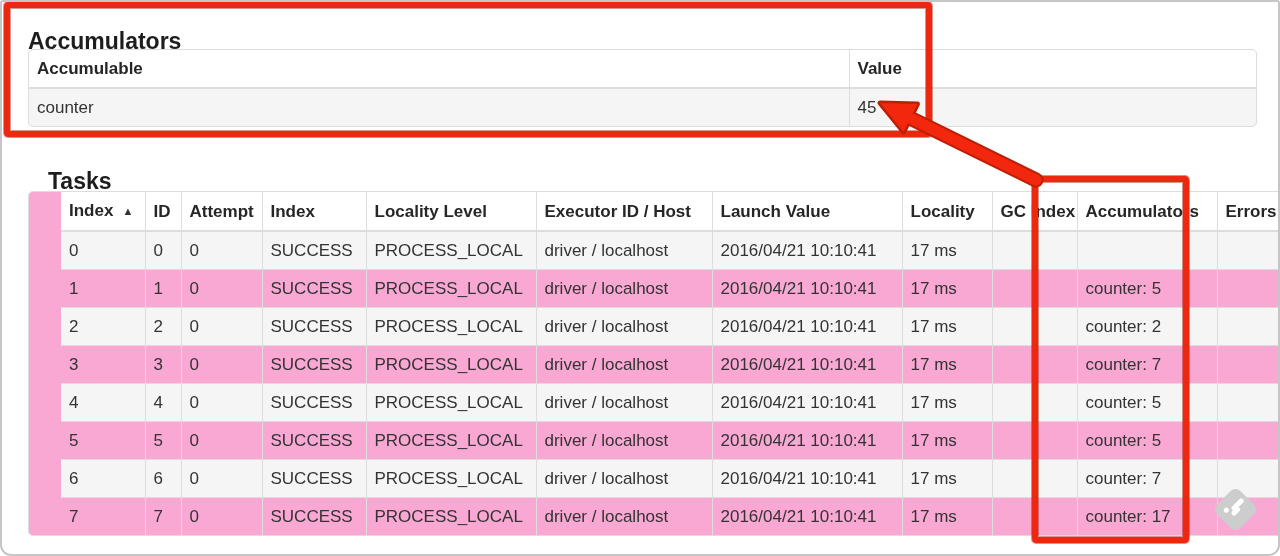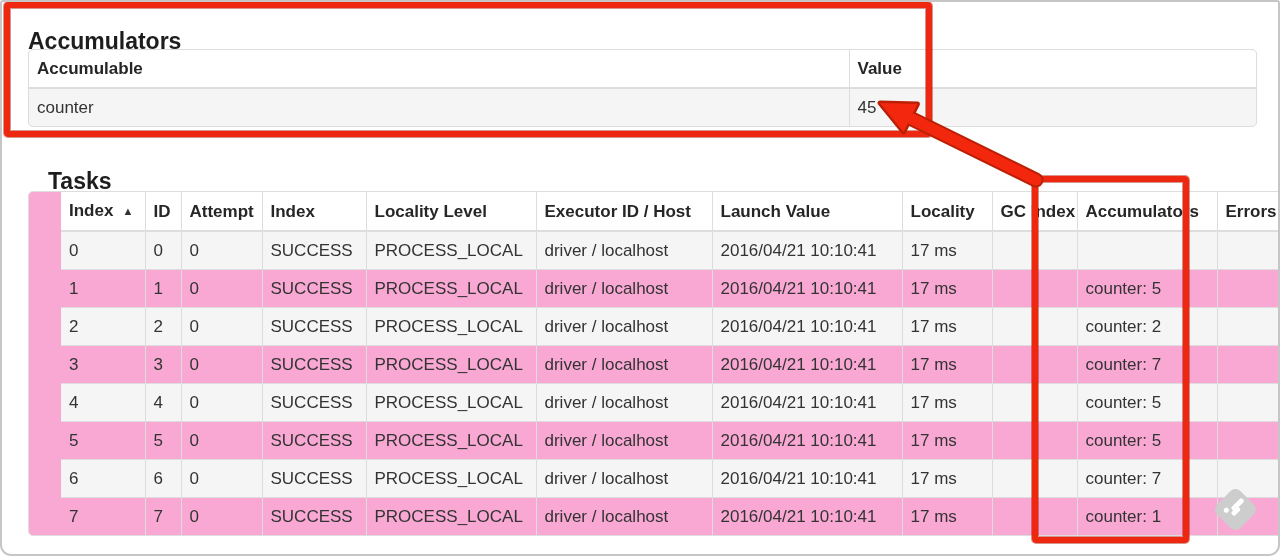--- a/index.html
+++ b/index.html
@@ -208,21 +208,21 @@
         <tr>
           <td>7</td>
           <td>7</td>
           <td>0</td>
           <td>SUCCESS</td>
           <td>PROCESS_LOCAL</td>
           <td>driver / localhost</td>
           <td>2016/04/21 10:10:41</td>
           <td>17 ms</td>
           <td></td>
-          <td>counter: 1</td>
+          <td>counter: 17</td>
           <td></td>
         </tr>
       </tbody>
   </table>
 </div>
 
 <div class="anno-box" id="anno-box-top"></div>
 <div class="anno-box" id="anno-box-column"></div>
 
 <svg id="anno-arrow" width="1280" height="556" viewBox="0 0 1280 556">

